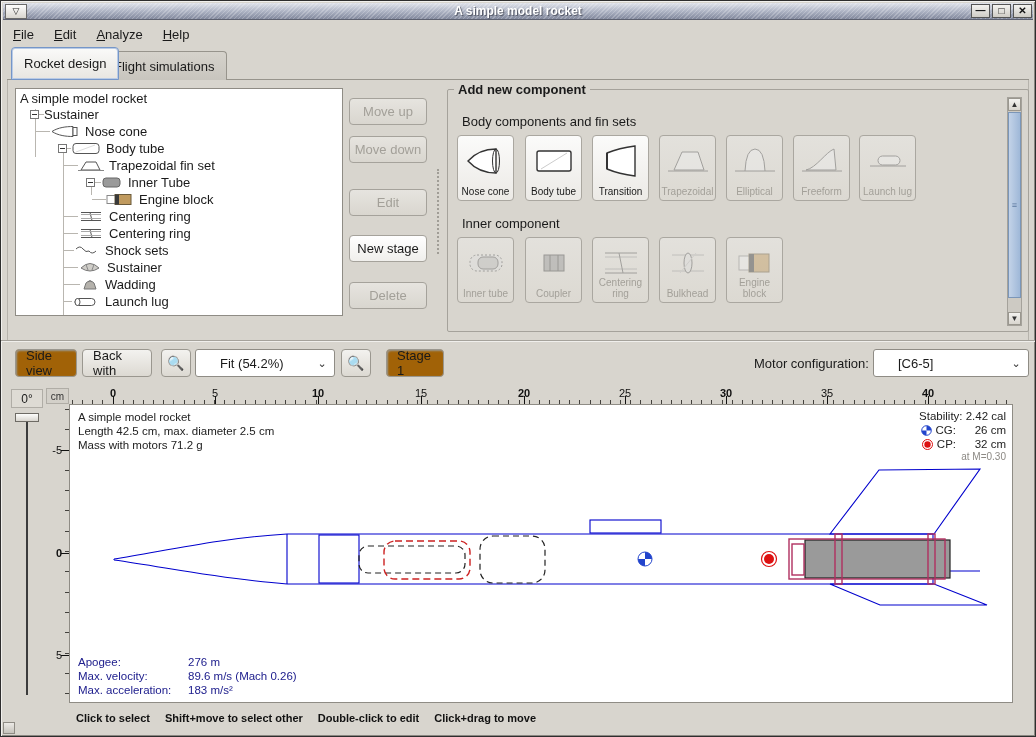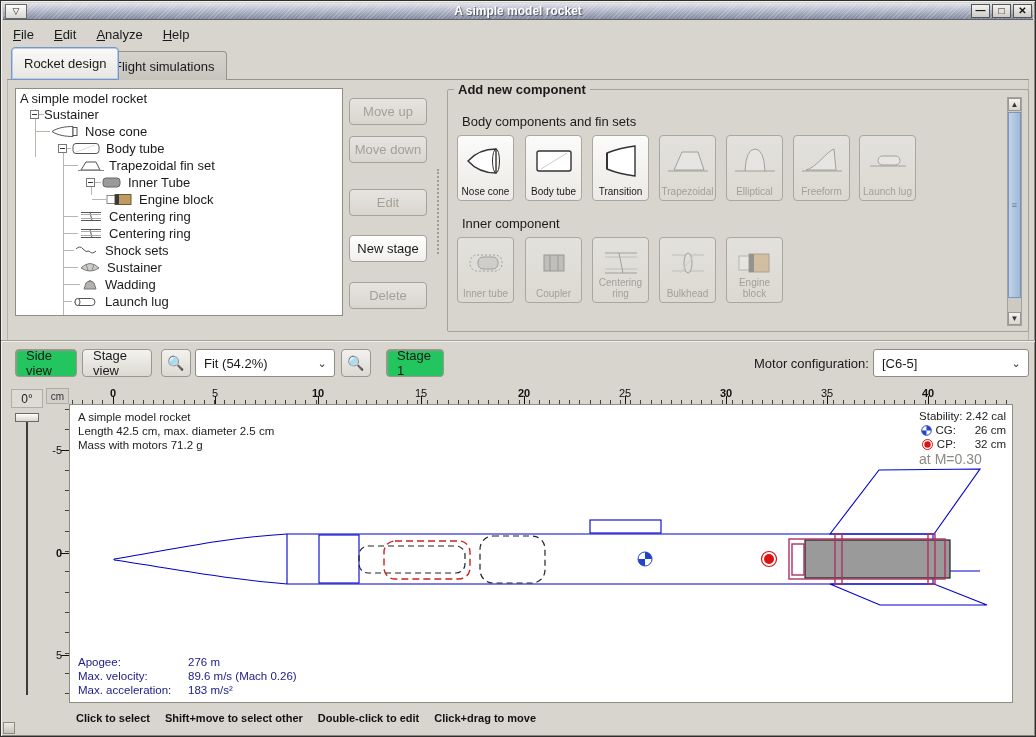--- a/index.html
+++ b/index.html
@@ -52,23 +52,23 @@
   .palette-btn.disabled { background:linear-gradient(#e3e1dc,#dcd9d2); color:#a3a099; }
   .palette-btn.disabled svg { opacity:.45; }
 
   .scrollbar { position:absolute; right:6px; top:7px; width:15px; height:229px; background:#cdcac3; border:1px solid #a5a29b; }
   .sb-arrow { position:absolute; left:0; width:13px; height:13px; background:linear-gradient(#f3f2ef,#d9d6cf); border:1px solid #9a978f; font-size:8px; display:flex; align-items:center; justify-content:center; color:#333; }
   .sb-thumb { position:absolute; left:0; top:14px; width:13px; height:186px; background:linear-gradient(90deg,#c3d3e8,#9fb8d8); border:1px solid #7b96b8; display:flex; align-items:center; justify-content:center; color:#5d7aa0; font-size:9px; letter-spacing:0; }
 
   
   .sep { position:absolute; left:0; right:0; top:339px; border-top:1px solid #a5a29b; border-bottom:1px solid #f0efec; }
   .tbtn { position:absolute; top:348px; height:28px; border:1px solid #9a978f; border-radius:4px; background:linear-gradient(#f3f2ef,#dcd9d2); font-size:13px; display:flex; align-items:center; justify-content:center; padding:0 10px; }
-  .tbtn.pressed { background:#22c55e; box-shadow:inset 1px 1px 2px #9a978f; }
+  .tbtn.pressed { background:#a16207; box-shadow:inset 1px 1px 2px #9a978f; }
   .combo { position:absolute; top:348px; height:28px; background:#fff; border:1px solid #8f8c85; border-radius:3px; display:flex; align-items:center; font-size:13px; }
-  .combo .val { flex:1; padding-left:8px; }
+  .combo .val { flex:1; padding-left:24px; }
   .combo .chev { width:24px; text-align:center; color:#333; font-size:11px; }
   .mag { font-size:14px; }
   .label-txt { position:absolute; font-size:13px; }
 
   
   .rot-box { position:absolute; left:10px; top:388px; width:32px; height:19px; border:1px solid #b0ada6; background:#dedbd4; display:flex; align-items:center; justify-content:center; font-size:12px; }
   .slider-track { position:absolute; left:25px; top:416px; width:2px; height:278px; background:#3c3c3c; }
   .slider-handle { position:absolute; left:14px; top:412px; width:24px; height:9px; background:linear-gradient(#fdfdfc,#d9d6cf); border:1px solid #6e6b65; }
   .unit-box { position:absolute; left:45px; top:387px; width:23px; height:16px; border:1px solid #b0ada6; background:#d3d0c9; font-size:10px; display:flex; align-items:center; justify-content:center; color:#333; }
   .h-ruler { position:absolute; left:68px; top:387px; width:944px; height:16px;
@@ -82,21 +82,21 @@
   .v-ruler .rl { position:absolute; right:7px; transform:translateY(-50%); font-size:11px; color:#111; }
   .v-ruler .rt { position:absolute; right:0; width:8px; height:1px; background:#111; }
   .bold { font-weight:bold; }
 
   .canvas { position:absolute; left:68px; top:403px; width:944px; height:299px; background:#fff; border:1px solid #8f8c85; }
   .canvas svg.rocket { position:absolute; left:0; top:0; }
   .info-block { position:absolute; left:8px; top:5px; font-size:11.5px; color:#222; line-height:14px; }
   .stab-block { position:absolute; right:6px; top:4px; font-size:11.5px; color:#222; }
   .stab-row { display:flex; justify-content:flex-end; align-items:center; gap:4px; height:14px; }
   .stab-row .v { width:46px; text-align:right; }
-  .mach { color:#8c8984; font-size:14px; }
+  .mach { text-align:right; color:#8c8984; font-size:10px; }
   .flight-block { position:absolute; left:8px; top:250px; font-size:11.5px; color:#20208e; line-height:14px; }
   .frow { display:flex; }
   .frow .fl { width:110px; }
 
   
   .statusbar { position:absolute; left:0; right:0; bottom:0; height:33px; }
   .statusbar .tips { position:absolute; left:75px; top:9px; font-size:11px; font-weight:bold; color:#111; display:flex; gap:15px; }
   .grip { position:absolute; left:2px; bottom:2px; width:12px; height:12px; background:linear-gradient(#eceae6,#c6c3bc); border:1px solid #8f8c85; }
 </style>
 </head>
@@ -360,21 +360,21 @@
 
     <div class="scrollbar">
       <div class="sb-arrow" style="top:0;">▲</div>
       <div class="sb-thumb">≡</div>
       <div class="sb-arrow" style="bottom:0;">▼</div>
     </div>
   </div>
 
   <div class="sep"></div>
   <div class="tbtn pressed" style="left:14px; width:62px;">Side view</div>
-  <div class="tbtn" style="left:81px; width:70px;">Stage view</div>
+  <div class="tbtn" style="left:81px; width:70px;">Back with</div>
   <div class="tbtn" style="left:160px; width:30px; padding:0;">
       <span class="mag">🔍</span>
     </div>
   <div class="combo" style="left:194px; width:140px;">
     <span class="val">Fit (54.2%)</span>
     <span class="chev">⌄</span>
   </div>
   <div class="tbtn" style="left:340px; width:30px; padding:0;">
       <span class="mag">🔍</span>
     </div>

